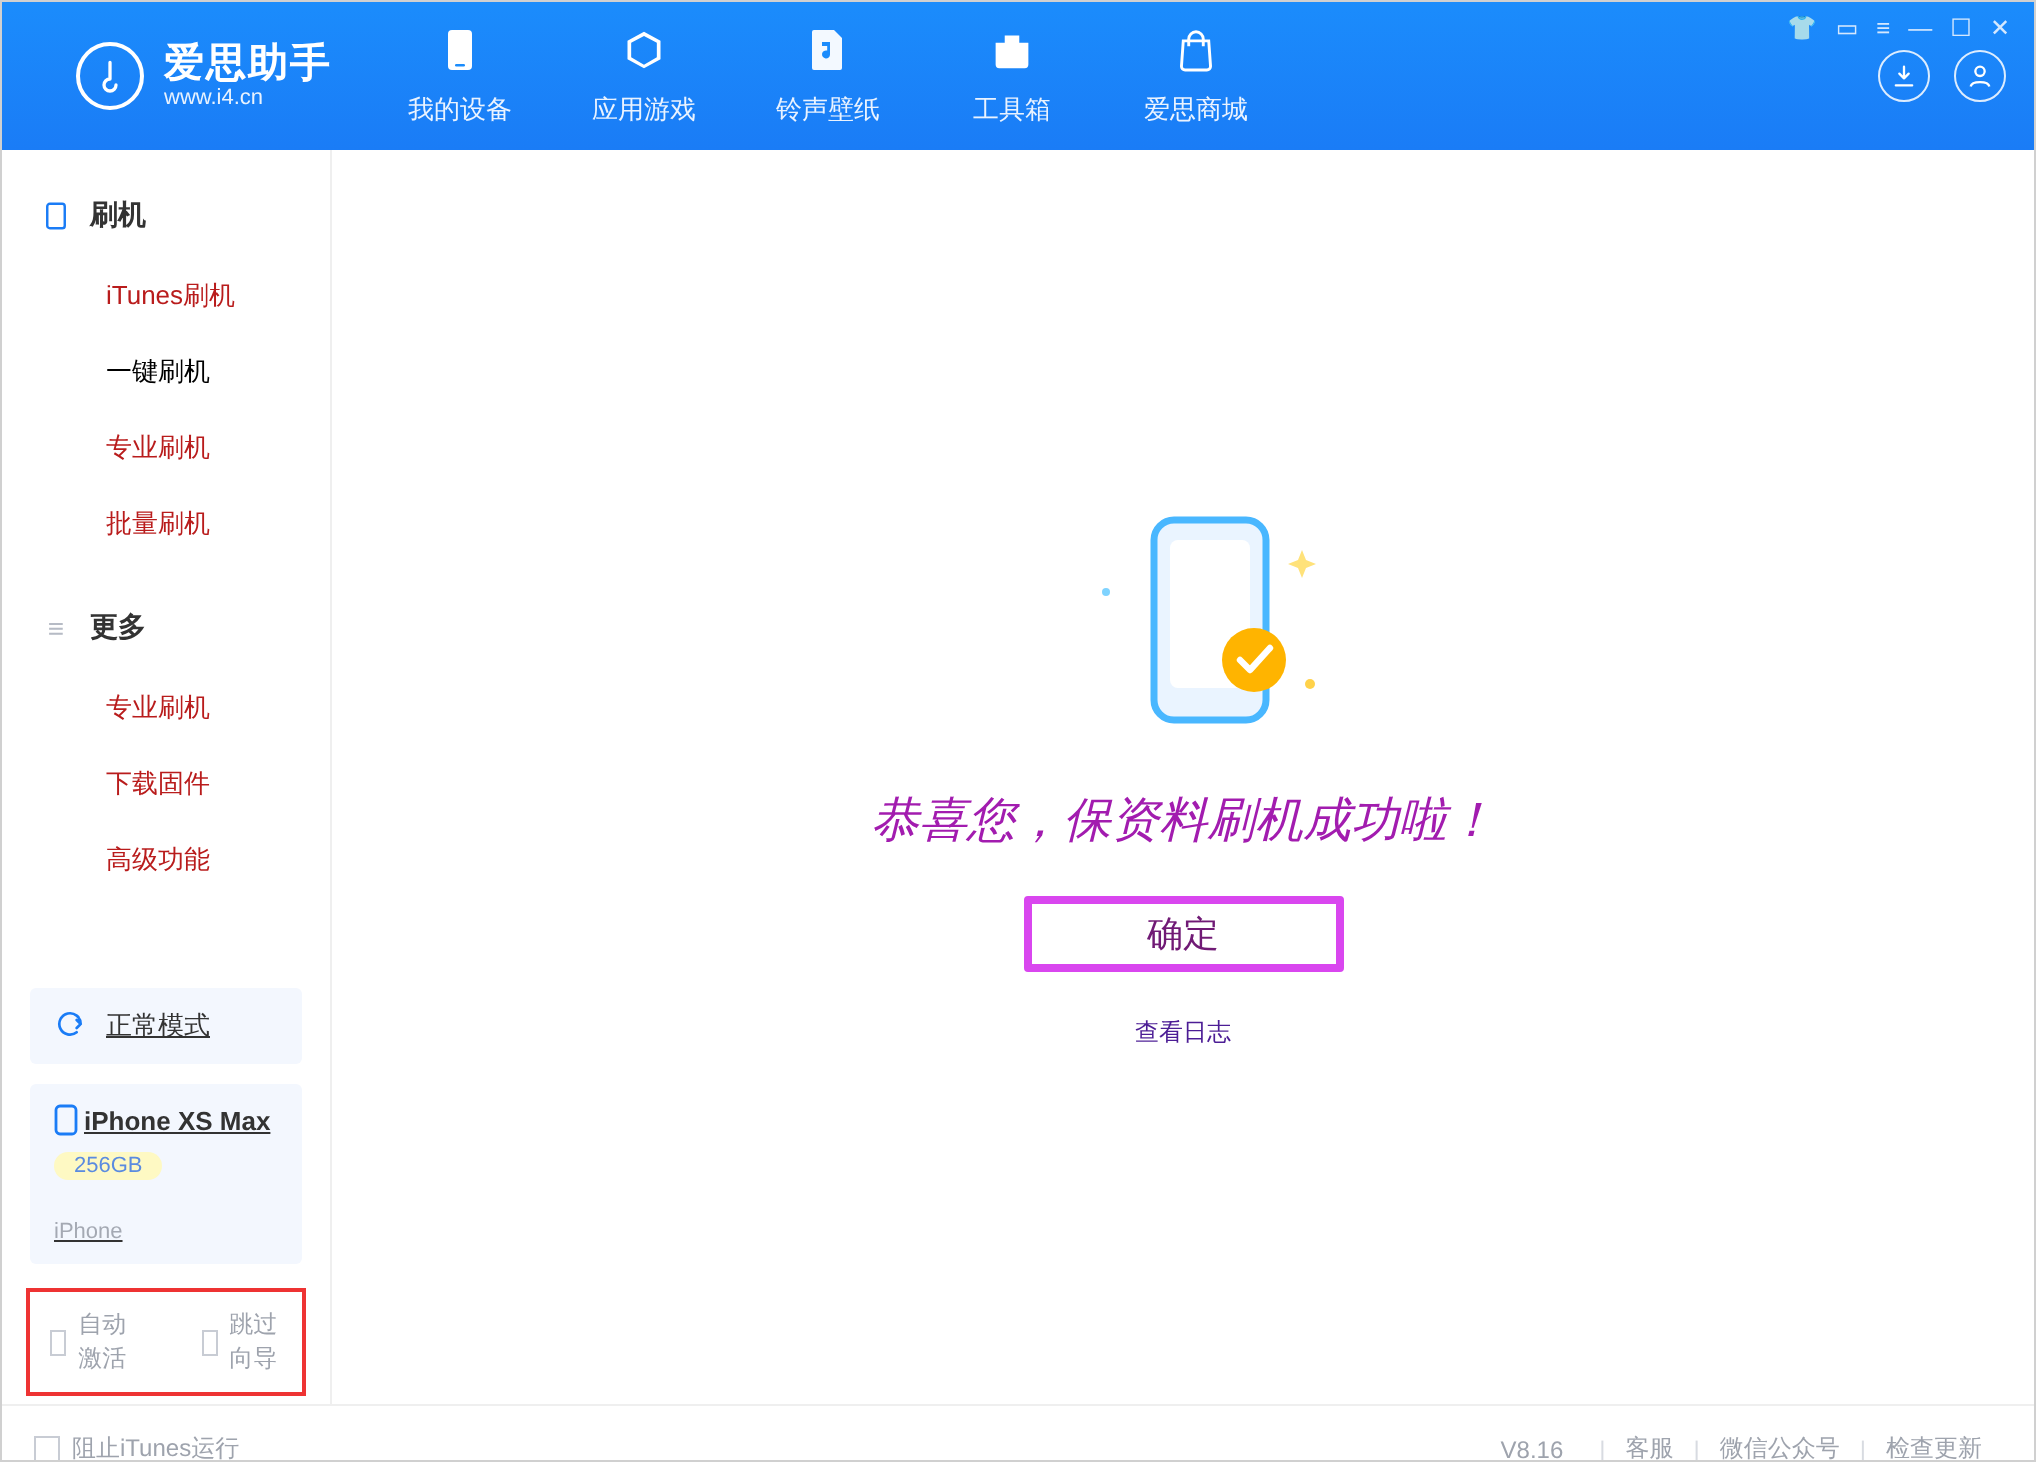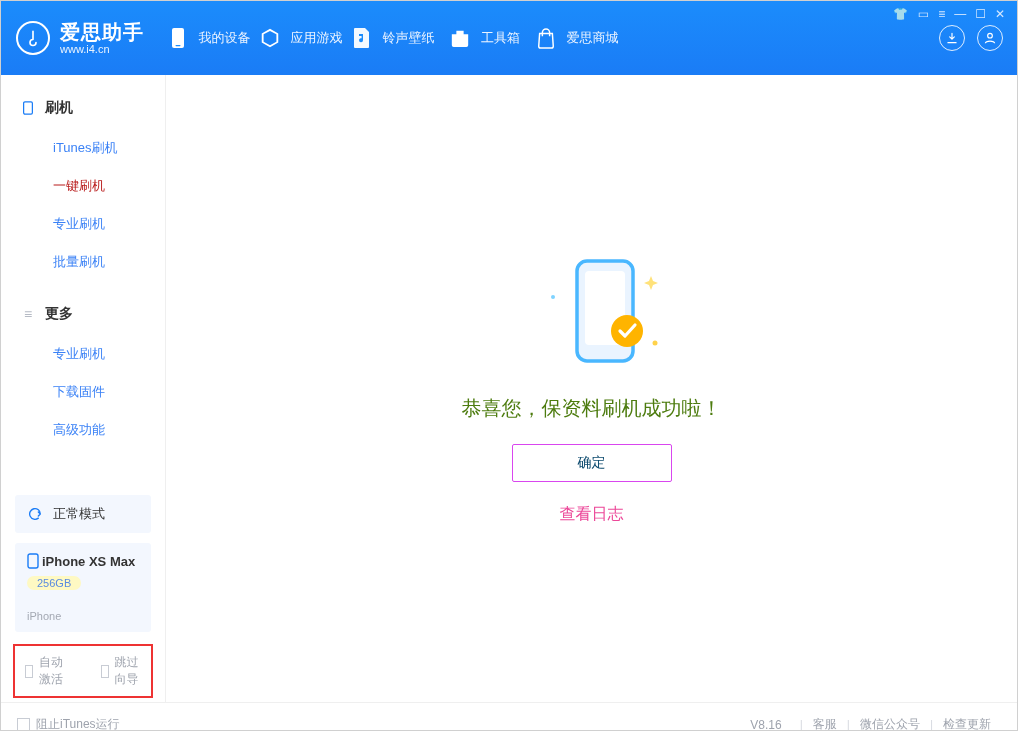--- a/index.html
+++ b/index.html
@@ -1,60 +1,60 @@
 <!DOCTYPE html>
 <html><head>
 <meta charset="utf-8">
 <style>
 * { margin: 0; padding: 0; box-sizing: border-box; font-family: "Microsoft YaHei", sans-serif; }
 body { background: #fff; width: 1018px; height: 731px; overflow: hidden; border: 1px solid #d0d0d0; }
 
 .header { height: 74px; background: linear-gradient(to bottom, #1b8cfc, #1a7cf6); display: flex; align-items: center; color: #fff; position: relative; }
-.logo-block { display: flex; align-items: center; padding: 0 18px 0 15px; }
+.logo-block { display: flex; align-items: center; padding: 0 18px 0 37px; }
 .logo-icon { width: 34px; height: 34px; border: 2.5px solid #fff; border-radius: 50%; display: flex; align-items: center; justify-content: center; font-weight: bold; font-size: 20px; margin-right: 10px; color:#fff; }
 .logo-text .t1 { font-size: 20px; font-weight: 600; letter-spacing: 1px; line-height: 1.1; }
 .logo-text .t2 { font-size: 11px; opacity: .9; line-height: 1.1; }
 
 .nav { display: flex; height: 100%; }
-.nav-item { width: 92px; display: flex; flex-direction: row; align-items: center; justify-content: center; font-size: 13px; cursor: pointer; position: relative; gap: 9px; color: #eaf3ff; }
+.nav-item { width: 92px; display: flex; flex-direction: column; align-items: center; justify-content: center; font-size: 13px; cursor: pointer; position: relative; gap: 9px; color: #eaf3ff; }
 .nav-item .nav-ico { width: 24px; height: 24px; display:flex; align-items:center; justify-content:center; }
 .nav-item.active { background: rgba(255,255,255,.14); color:#fff; }
 
 .header-right { position: absolute; right: 14px; top: 50%; transform: translateY(-50%); display: flex; gap: 12px; align-items: center; }
 .circ-btn { width: 26px; height: 26px; border: 1.6px solid rgba(255,255,255,.85); border-radius: 50%; display:flex; align-items:center; justify-content:center; cursor:pointer; }
 .win-controls { position: absolute; right: 12px; top: 6px; display: flex; gap: 9px; font-size: 12px; color: #eaf3ff; }
 .win-controls span { cursor: pointer; opacity:.9; }
 
 .body { display: flex; height: calc(100% - 74px - 28px); }
 
 .sidebar { width: 165px; border-right: 1px solid #efefef; display: flex; flex-direction: column; }
 .side-scroll { flex: 1; padding-top: 18px; }
 .side-h { display:flex; align-items:center; gap:10px; padding: 6px 20px; font-size:14px; font-weight:600; color:#333; }
 .side-h .hicon { width:14px; height:14px; display:inline-flex; align-items:center; justify-content:center; color:#1a7cf6; }
 .side-list { margin: 6px 0 18px 0; }
-.side-item { padding: 10px 0 10px 52px; font-size: 13px; color:#3b82f6; cursor:pointer; }
-.side-item.active { color:#b91c1c; }
+.side-item { padding: 10px 0 10px 52px; font-size: 13px; color:#b91c1c; cursor:pointer; }
+.side-item.active { color:#000000; }
 
 .dev-panel { padding: 0 14px 2px 14px; }
-.dev-box { background:#f3f7fe; border-radius:3px; padding:10px 12px; margin-bottom:10px; display:flex; align-items:center; gap:10px; font-size:13px; }
+.dev-box { background:#f3f7fe; border-radius:3px; padding:10px 12px; margin-bottom:10px; display:flex; gap:10px; font-size:13px;text-decoration:underline; }
 .dev-box.a { color:#333; }
 .dev-box.b { display:block; font-size:13px; color:#333; }
 .dev-box.b .name { font-weight:600; margin-bottom:6px; display:flex; align-items:center; gap:3px; }
 .cap-pill { display:inline-block; background:#fef9c3; color:#5a8be0; border-radius:10px; padding:1px 10px; font-size:11px; margin-bottom:20px; }
 .dev-sub { color:#a4a9b3; font-size:11px; }
 
 .chk-row { border: 2px solid #e33; padding: 8px 10px; margin: 0 12px 4px 12px; display:flex; gap:35px; font-size:12px; color:#9ea3ad; }
 .chk { display:flex; align-items:center; gap:6px; cursor:pointer; }
 .chk-box { width:13px; height:13px; border:1px solid #c8ccd4; background:#fff; display:inline-block; }
 
 .main { flex:1; display:flex; flex-direction:column; align-items:center; justify-content:center; gap:22px; }
 .phone-ill { width:110px; height:120px; position:relative; }
-.msg { font-size:20px; color:#4d7c0f; font-weight:500; }
-.ok-btn { width:160px; height:38px; border:1px solid #d946ef; background:#fff; font-size:14px; color:#0c4a6e; cursor:pointer; border-radius:2px; }
-.log-link { font-size:16px; color:#ec4899; cursor:pointer; }
+.msg { font-size:24px; color:#a21caf; font-weight:500;font-style:italic; }
+.ok-btn { width:160px; height:38px; border:4px solid #d946ef; background:#fff; font-size:18px; color:#701a75; cursor:pointer; border-radius:2px; }
+.log-link { font-size:12px; color:#4c1d95; cursor:pointer; }
 
 .footer { height:44px; border-top:1px solid #efefef; display:flex; align-items:center; padding:0 16px; font-size:12px; color:#9ea3ad; }
 .footer .left { display:flex; align-items:center; gap:6px; cursor:pointer; }
 .footer .spacer { flex:1; }
 .footer .ver { margin-right: 18px; }
 .footer .flink { margin: 0 10px; cursor:pointer; }
 .footer .sep { color:#d8dbe1; }
 
 svg { display:block; }
 </style>

